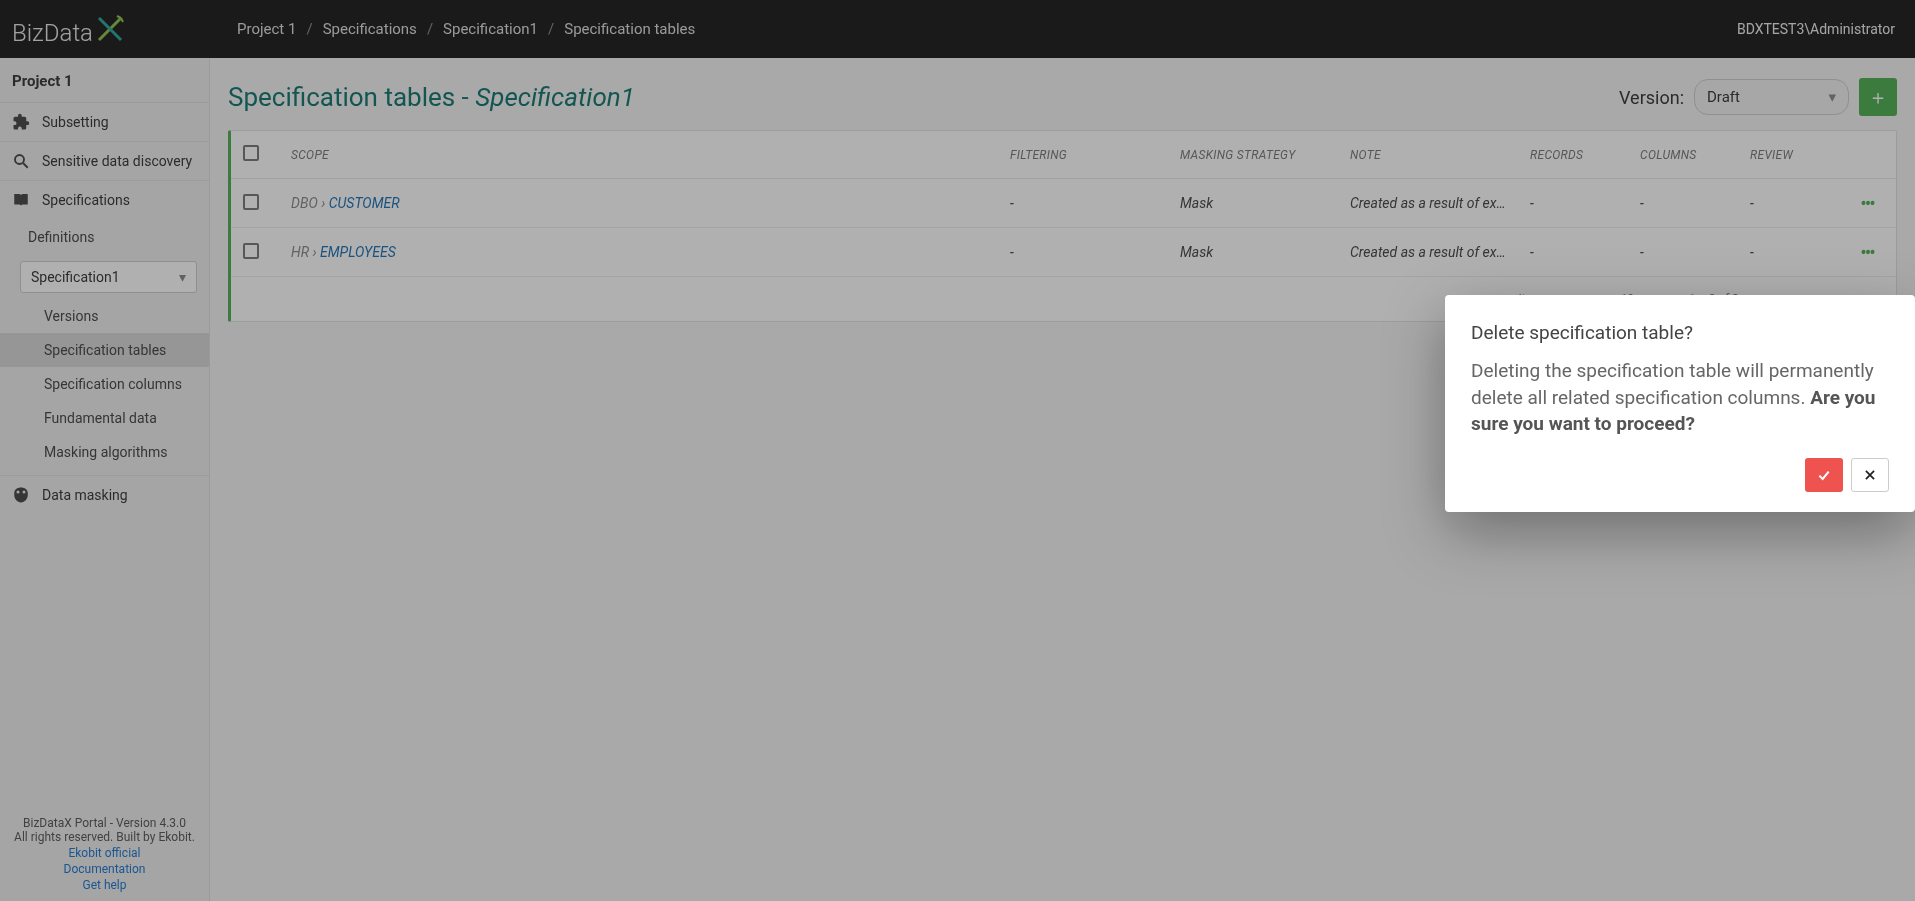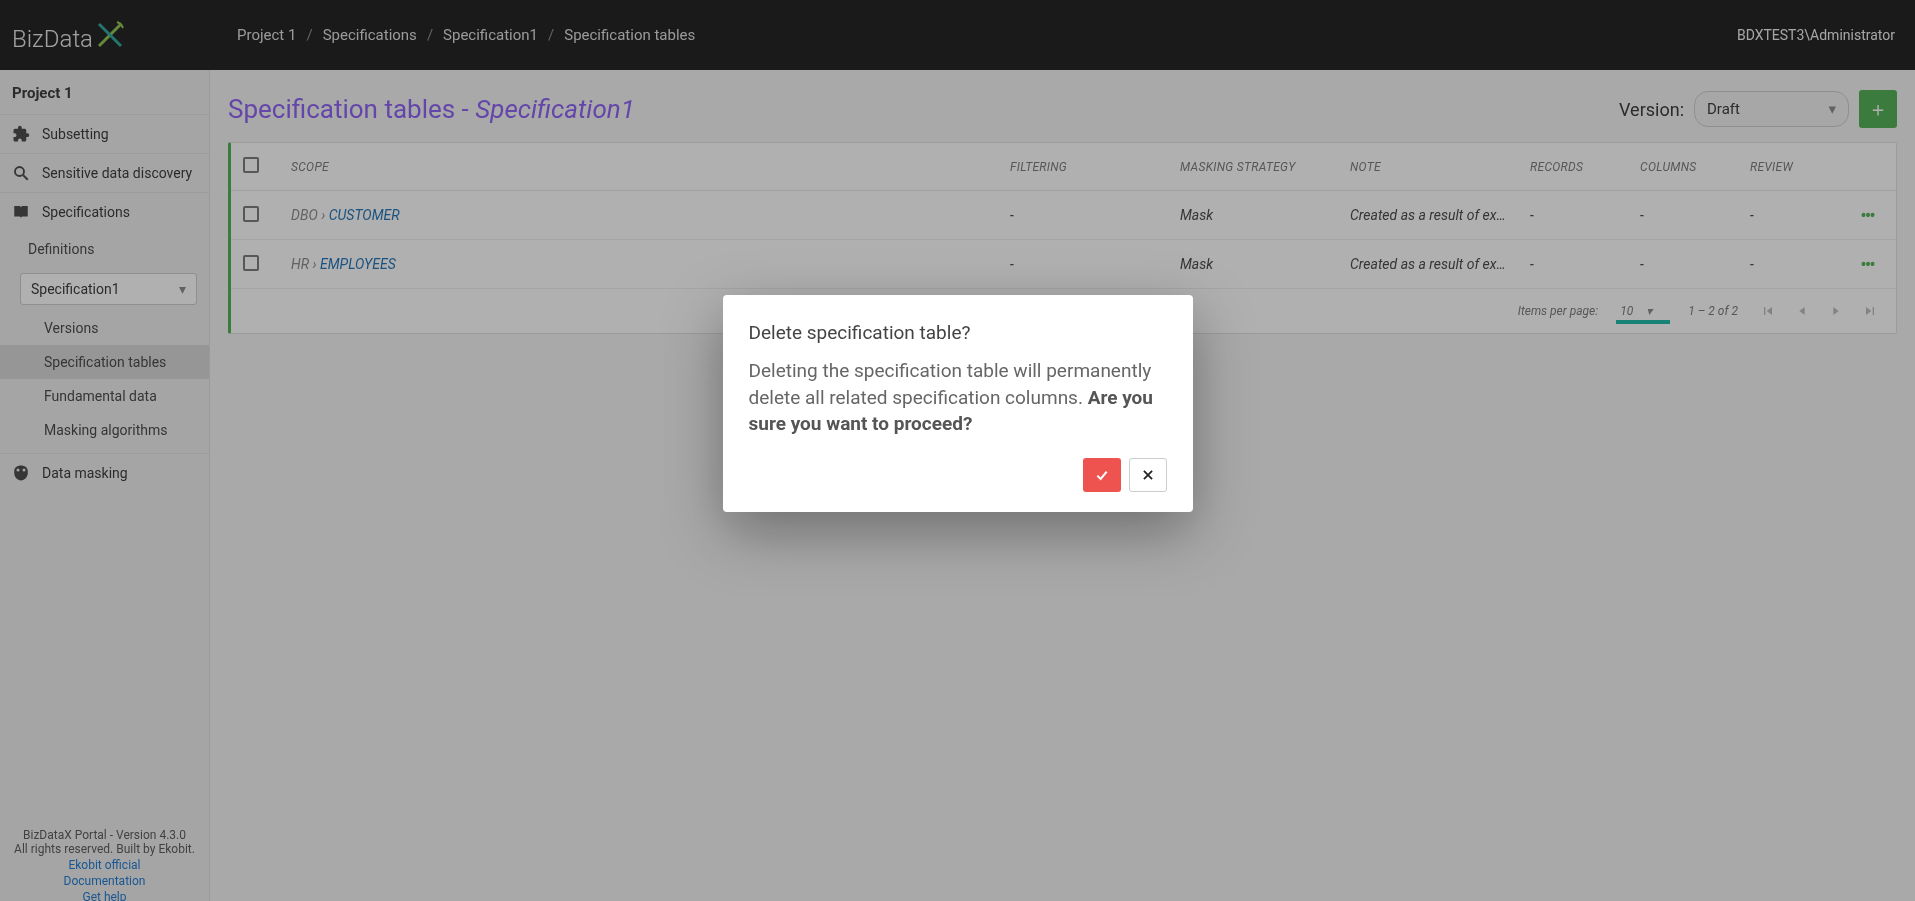--- a/index.html
+++ b/index.html
@@ -6,21 +6,21 @@
     body {
       font-family: -apple-system, BlinkMacSystemFont, "Segoe UI", Roboto, Arial, sans-serif;
       font-size: 14px;
       color: #333;
       background: #f5f5f5;
       overflow: hidden;
     }
     
     
     .topbar {
-      height: 70px;
+      height: 58px;
       background: #1a1a1a;
       color: #fff;
       display: flex;
       align-items: center;
       padding: 0 12px;
     }
     .brand {
       display: flex;
       align-items: baseline;
       font-size: 24px;
@@ -121,21 +121,21 @@
     }
     .page-head {
       display: flex;
       align-items: center;
       gap: 12px;
       margin-bottom: 14px;
     }
     .page-title {
       font-size: 26px;
       font-weight: 400;
-      color: #8b5cf6;
+      color: #0f766e;
       text-align: center;
     }
     .page-title em { font-style: italic; }
     .version-block {
       margin-left: auto;
       display: flex;
       align-items: center;
       gap: 10px;
     }
     .version-label { font-size: 18px; color: #333; }
@@ -212,21 +212,21 @@
     .pg-btns { display: flex; gap: 10px; }
     .pg-btn { width: 24px; height: 24px; display: flex; align-items: center; justify-content: center; color: #bbb; cursor: pointer; }
     
     
     .overlay {
       position: fixed;
       inset: 0;
       background: rgba(30,30,30,0.35);
       display: flex;
       align-items: flex-start;
-      justify-content: center;
+      justify-content: flex-end;
       padding-top: 295px;
     }
     .dialog {
       width: 470px;
       background: #fff;
       border-radius: 4px;
       box-shadow: 0 20px 60px rgba(0,0,0,0.35);
       padding: 26px 26px 20px;
     }
     .dialog-title { font-size: 19px; color: #444; margin-bottom: 14px; }
@@ -304,20 +304,21 @@
 
     <div class="nav-sub">Definitions</div>
 
     <div class="spec-select">
       <span>Specification1</span>
       <span class="chevron">▾</span>
     </div>
 
     <div class="subnav-item">Versions</div>
     <div class="subnav-item active">Specification tables</div>
+    <div class="subnav-item">Specification columns</div>
     <div class="subnav-item">Fundamental data</div>
     <div class="subnav-item">Masking algorithms</div>
 
     <div class="nav-item" style="margin-top:6px;">
       <span class="icon">
         <svg viewBox="0 0 24 24" fill="#444">
             <path d="M12 2C7 2 3 5 3 9v3c0 5 4 10 9 10s9-5 9-10V9c0-4-4-7-9-7zm-4 8a2 2 0 1 1 0-4 2 2 0 0 1 0 4zm8 0a2 2 0 1 1 0-4 2 2 0 0 1 0 4z"></path>
           </svg>
       </span>
       <span>Data masking</span>

